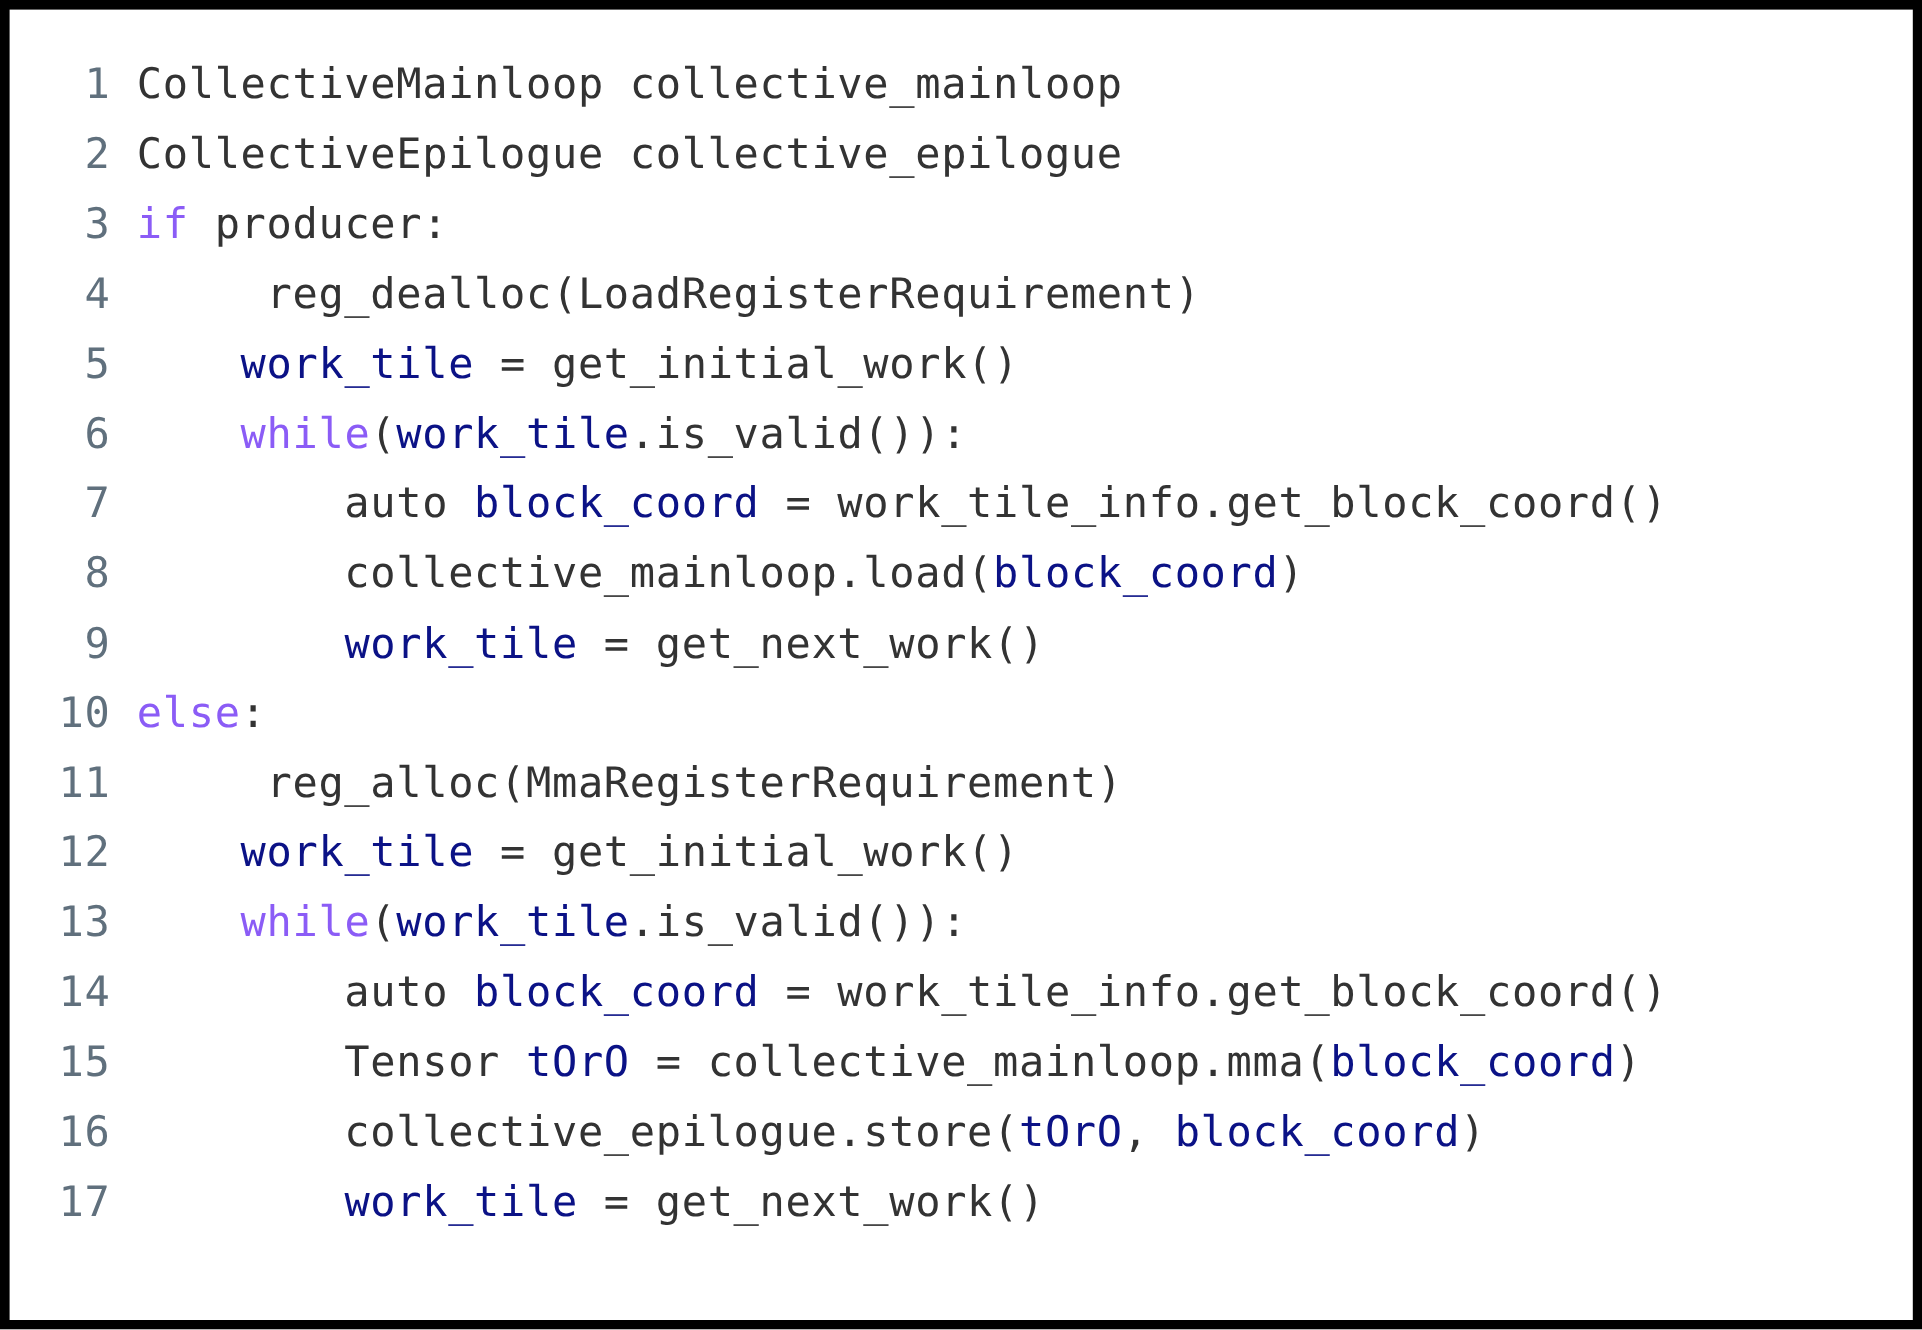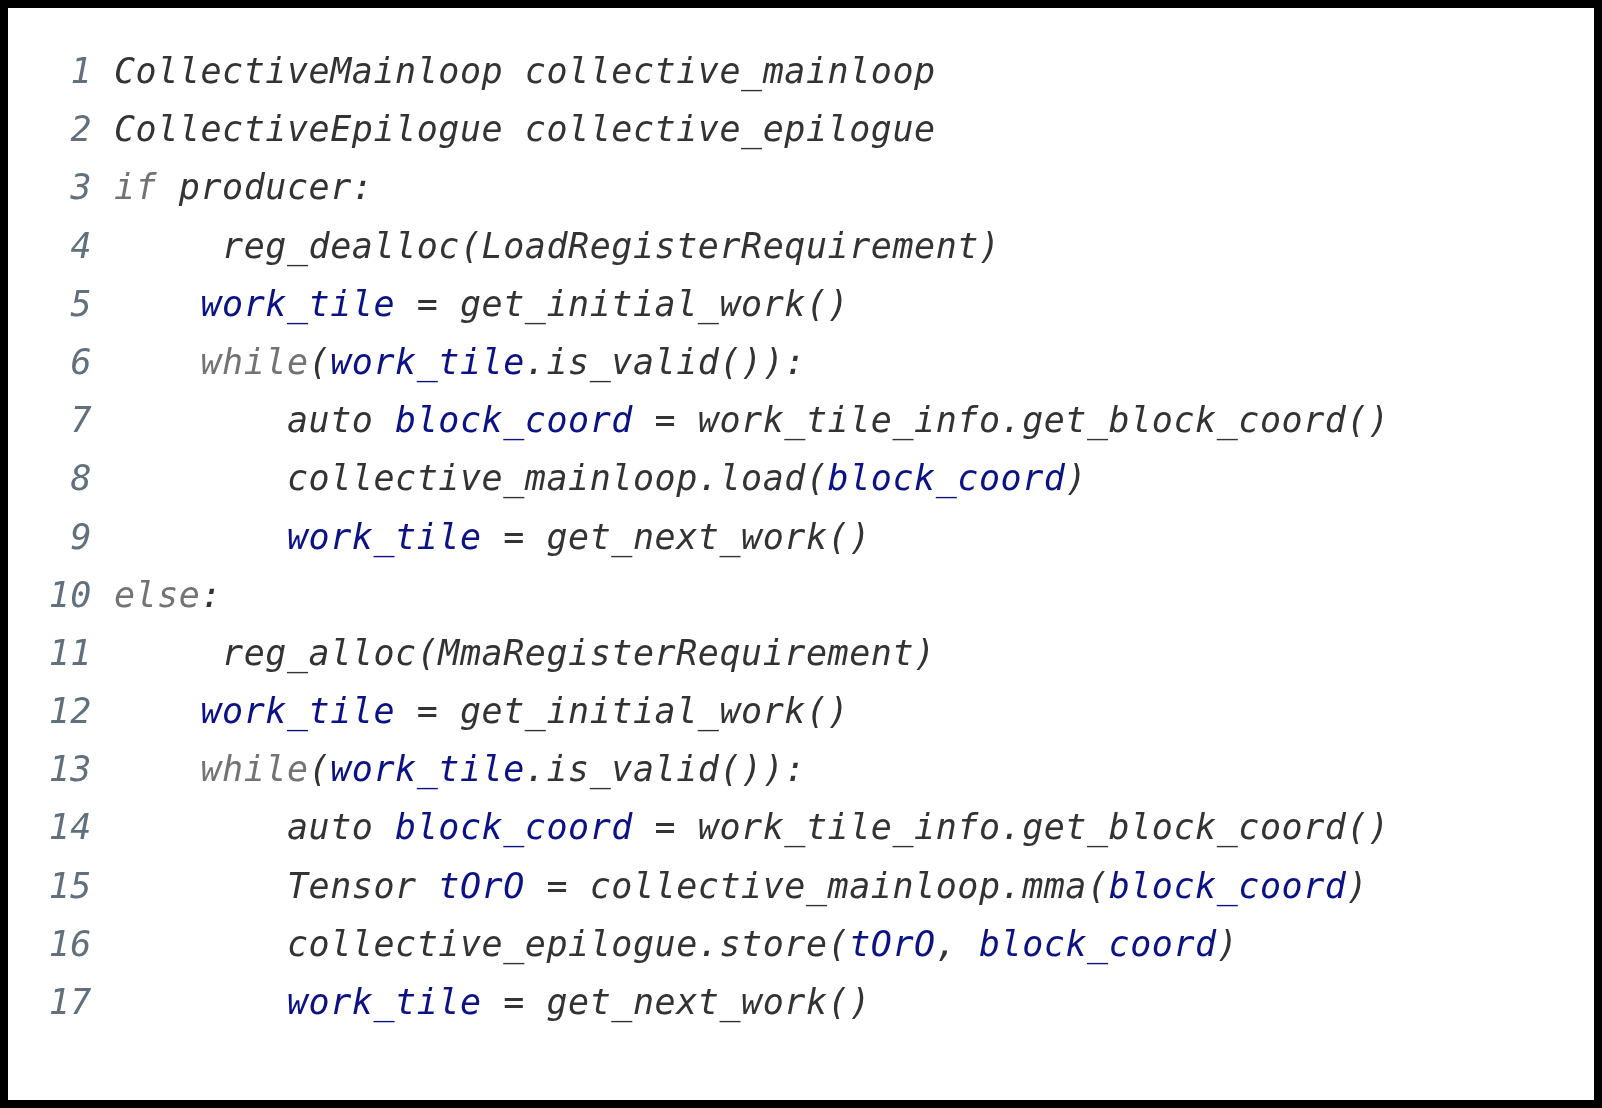--- a/index.html
+++ b/index.html
@@ -20,41 +20,40 @@
     position: absolute;
     top: 34px;
     left: 16px;
     right: 8px;
     bottom: 8px;
     font-family: "DejaVu Sans Mono", "Liberation Mono", monospace;
     font-size: 35px;
     line-height: 58.2px;
     letter-spacing: 0.55px;
     white-space: pre;
-    font-style: italic;
   }
   .code-line {
     display: block;
     height: 58.2px;
     white-space: pre;
   }
   .ln {
     display: inline-block;
     width: 68px;
     text-align: right;
     color: #60707d;
     -webkit-font-smoothing: antialiased;
   }
   .code-text {
     display: inline-block;
     padding-left: 22px;
     color: #333333;
   }
   .kw {
-    color: #737373;
+    color: #8b5cf6;
   }
   .var {
     color: #0b1286;
     text-align: right;
   }
   .plain {
     color: #333333;
   }
 </style>
 </head>

